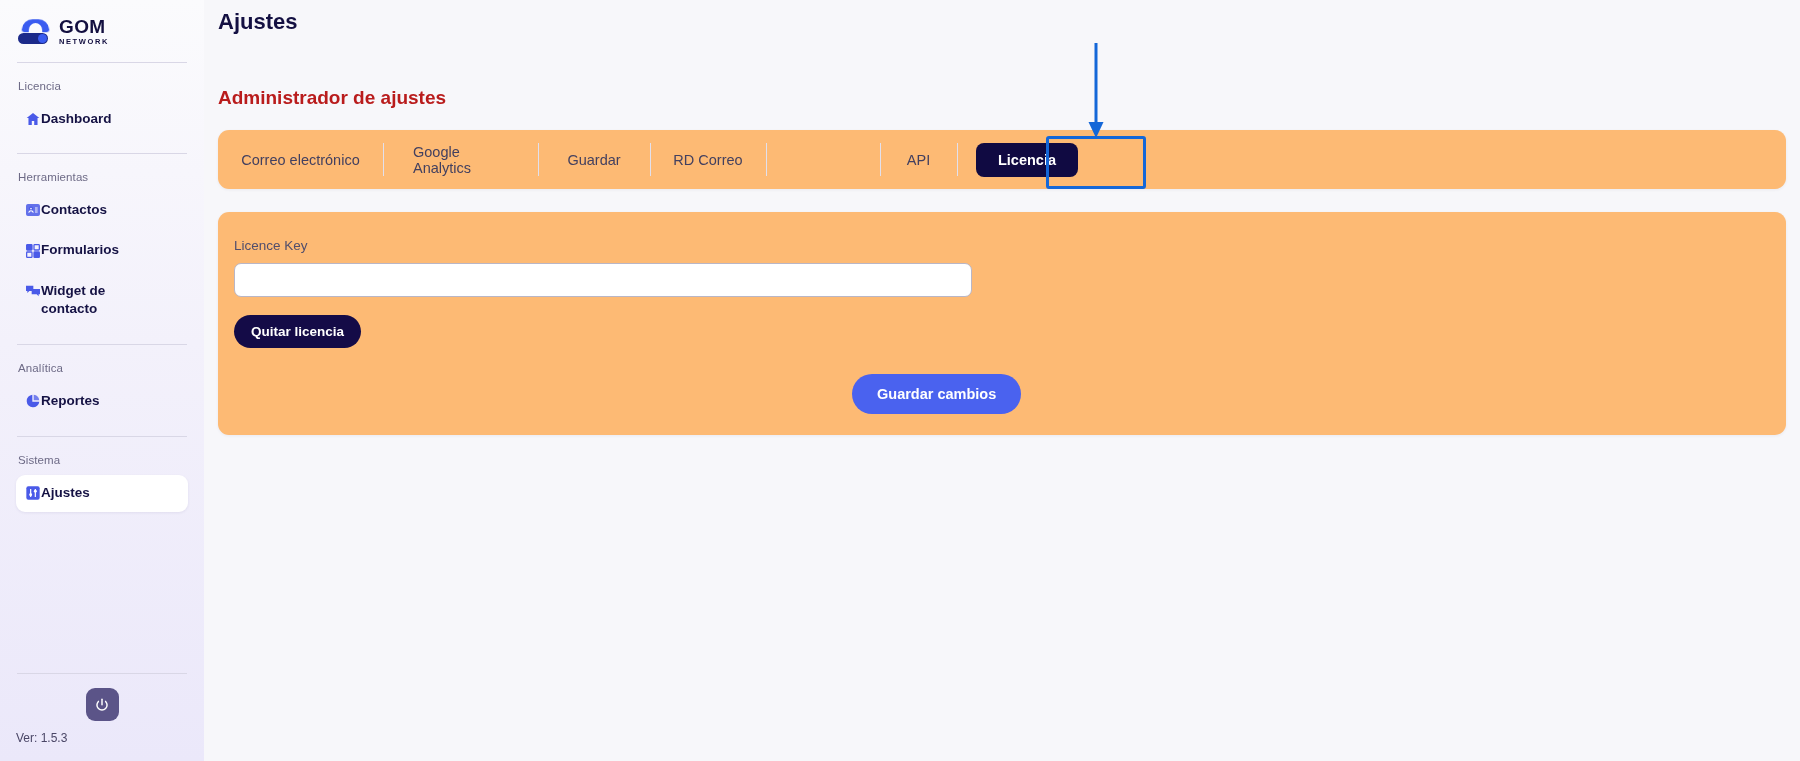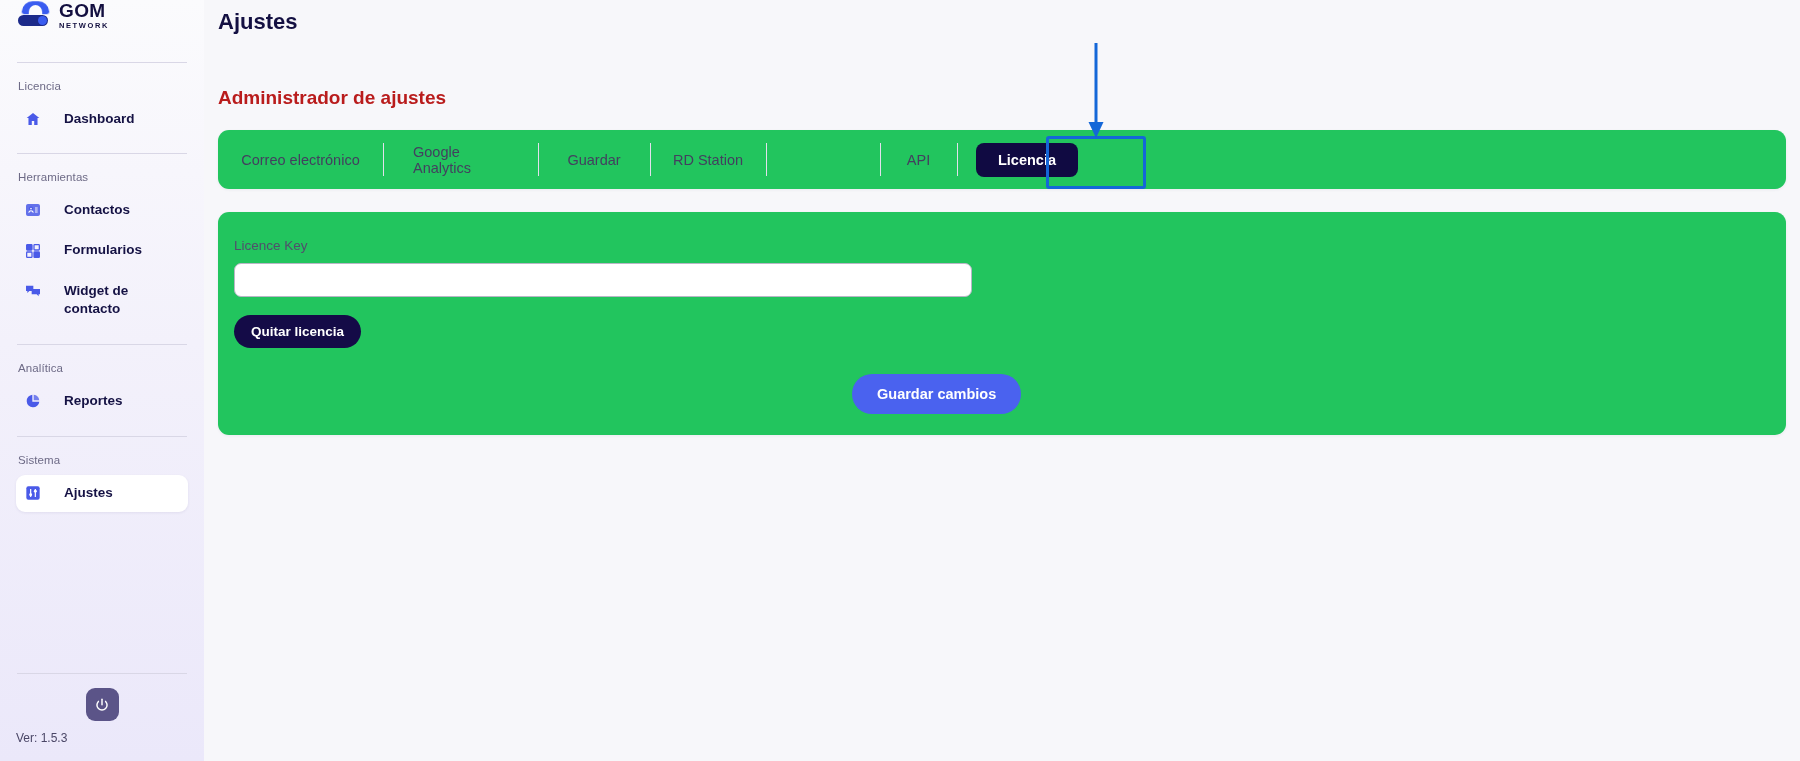--- a/index.html
+++ b/index.html
@@ -27,20 +27,21 @@
     flex: 0 0 204px;
     background: linear-gradient(180deg, #fbfbfd 0%, #f3f1fb 45%, #ebe8fa 100%);
     display: flex;
     flex-direction: column;
     padding: 0 16px;
   }
 
   .logo-wrap {
     height: 62px;
     display: flex;
+    align-items: center;
     padding-left: 2px;
   }
   .logo-mark {
     width: 34px;
     height: 26px;
     position: relative;
     margin-right: 7px;
     flex: 0 0 34px;
   }
   .logo-cloud {
@@ -98,21 +99,21 @@
   .nav-section-label {
     font-size: 11.5px;
     color: #6d6a86;
     padding: 17px 2px 9px 2px;
     letter-spacing: 0.1px;
   }
 
   .nav-item {
     display: flex;
     align-items: center;
-    gap: 23px;
+    gap: 0;
     padding: 9px 8px;
     margin-bottom: 4px;
     border-radius: 9px;
     cursor: pointer;
     color: #151244;
     font-size: 13.5px;
     font-weight: 700;
   }
   .nav-item.active {
     background: #ffffff;
@@ -169,21 +170,21 @@
   }
 
   .section-title {
     font-size: 19px;
     font-weight: 800;
     color: #b91c1c;
     padding: 52px 0 0 0;
   }
 
   .card {
-    background: #22c55e;
+    background: #fdba74;
     border-radius: 11px;
     box-shadow: 0 1px 3px rgba(40, 30, 90, 0.06);
   }
 
   .tabs-card {
     margin-top: 21px;
     height: 59px;
     display: flex;
     align-items: stretch;
     overflow: hidden;
@@ -415,21 +416,21 @@
       <div class="tab tab-email">
         <span>Correo electrónico</span>
       </div>
       <div class="tab tab-ga">
         <span>Google Analytics</span>
       </div>
       <div class="tab tab-hubspot">
         <span>Guardar</span>
       </div>
       <div class="tab tab-rd">
-        <span>RD Station</span>
+        <span>RD Correo</span>
       </div>
       <div class="tab tab-blank">
         <span></span>
       </div>
       <div class="tab tab-api">
         <span>API</span>
       </div>
       <div class="tab tab-licencia">
         <span class="tab-pill">Licencia</span>
       </div>

